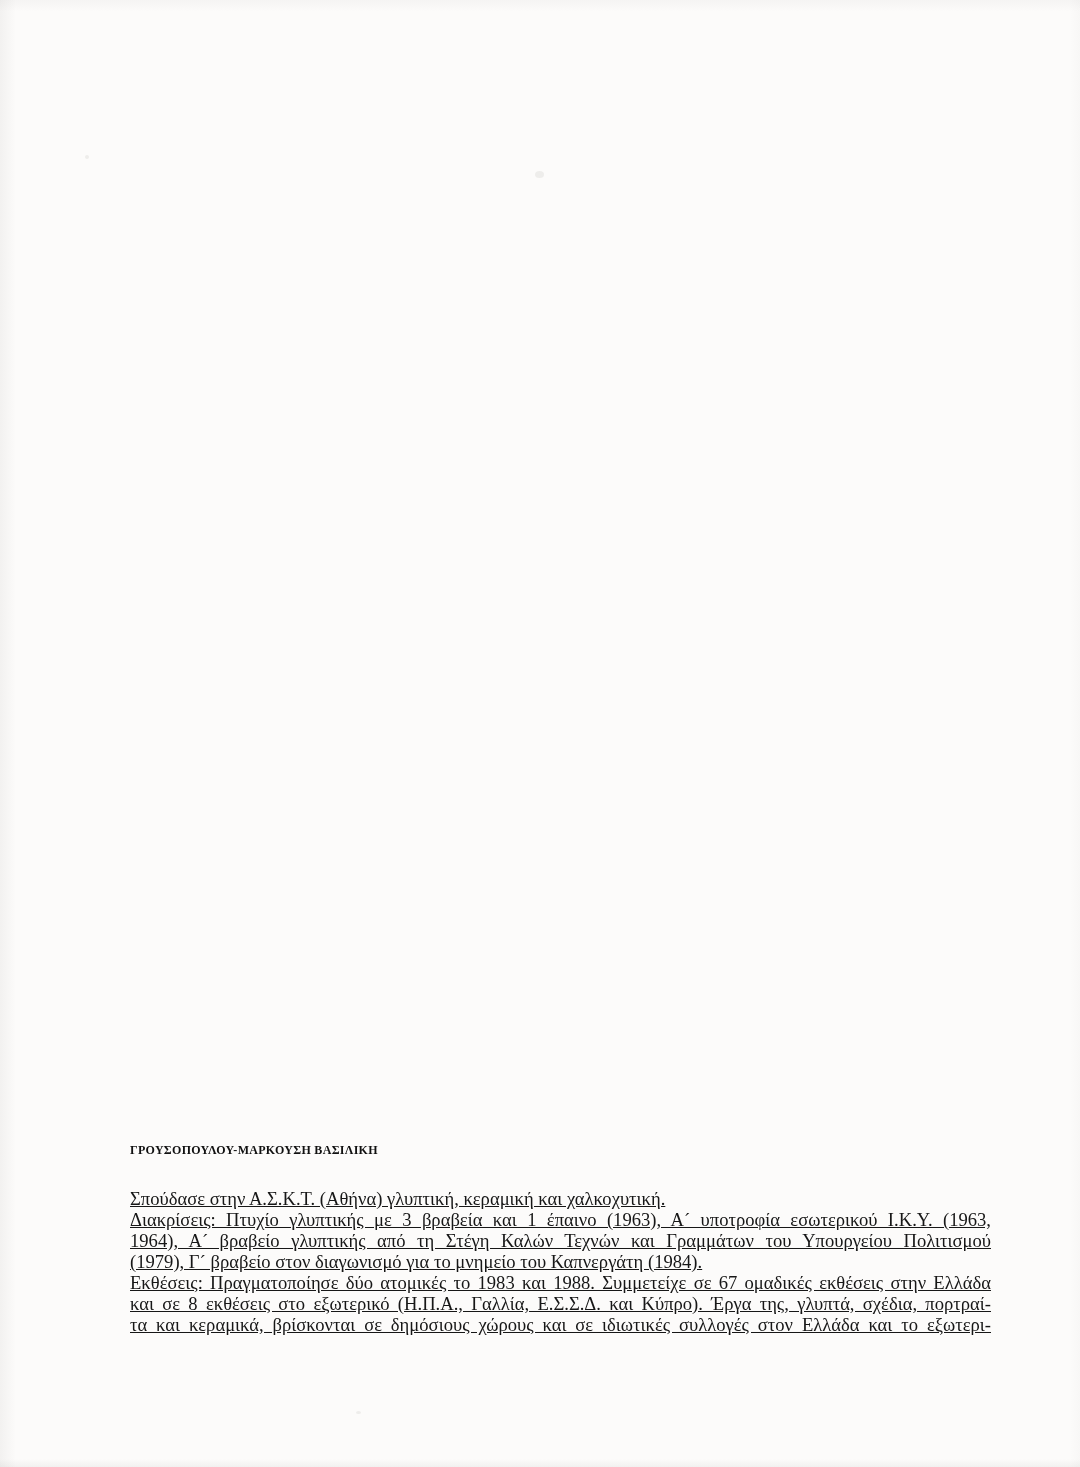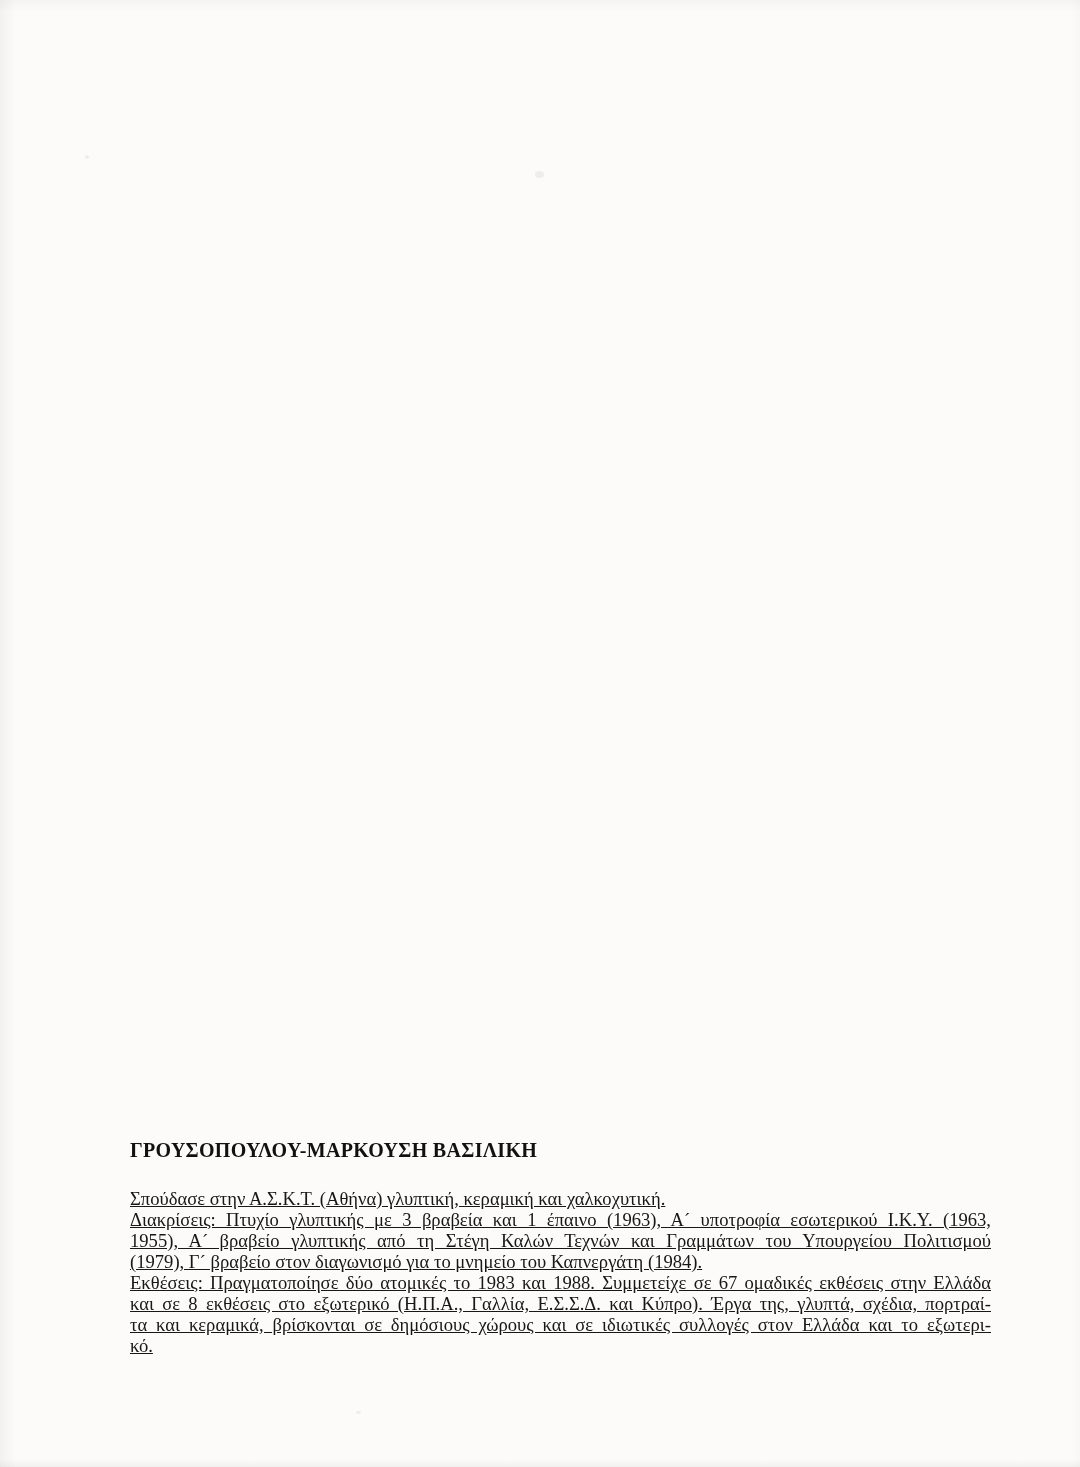--- a/index.html
+++ b/index.html
@@ -33,21 +33,21 @@
   .speck.s3 { left: 356px; top: 1411px; width: 5px; height: 3px; }
 
   .text-block {
     position: absolute;
     left: 130px;
     top: 1139px;
     width: 861px;
   }
   .entry-heading {
     margin: 0 0 26px 0;
-    font-size: 20px;
+    font-size: 12px;
     line-height: 23px;
     font-weight: bold;
     letter-spacing: 0.3px;
     color: #111;
   }
   .bio {
     font-size: 18.6px;
     line-height: 21px;
     color: #171717;
     text-decoration: underline;
@@ -72,22 +72,21 @@
   <span class="speck s2"></span>
   <span class="speck s3"></span>
 
   <div class="text-block">
 
     <h1 class="entry-heading">ΓΡΟΥΣΟΠΟΥΛΟΥ-ΜΑΡΚΟΥΣΗ ΒΑΣΙΛΙΚΗ</h1>
 
     <div class="bio">
       <div class="line end">Σπούδασε στην Α.Σ.Κ.Τ. (Αθήνα) γλυπτική, κεραμική και χαλκοχυτική.</div>
       <div class="line just">Διακρίσεις: Πτυχίο γλυπτικής με 3 βραβεία και 1 έπαινο (1963), Α´ υποτροφία εσωτερικού Ι.Κ.Υ. (1963,</div>
-      <div class="line just">1955), Α´ βραβείο γλυπτικής από τη Στέγη Καλών Τεχνών και Γραμμάτων του Υπουργείου Πολιτισμού</div>
+      <div class="line just">1964), Α´ βραβείο γλυπτικής από τη Στέγη Καλών Τεχνών και Γραμμάτων του Υπουργείου Πολιτισμού</div>
       <div class="line end">(1979), Γ´ βραβείο στον διαγωνισμό για το μνημείο του Καπνεργάτη (1984).</div>
       <div class="line just">Εκθέσεις: Πραγματοποίησε δύο ατομικές το 1983 και 1988. Συμμετείχε σε 67 ομαδικές εκθέσεις στην Ελλάδα</div>
       <div class="line just">και σε 8 εκθέσεις στο εξωτερικό (Η.Π.Α., Γαλλία, Ε.Σ.Σ.Δ. και Κύπρο). Έργα της, γλυπτά, σχέδια, πορτραί-</div>
       <div class="line just">τα και κεραμικά, βρίσκονται σε δημόσιους χώρους και σε ιδιωτικές συλλογές στον Ελλάδα και το εξωτερι-</div>
-      <div class="line end">κό.</div>
     </div>
 
   </div>
 </div>
 
 </body></html>

